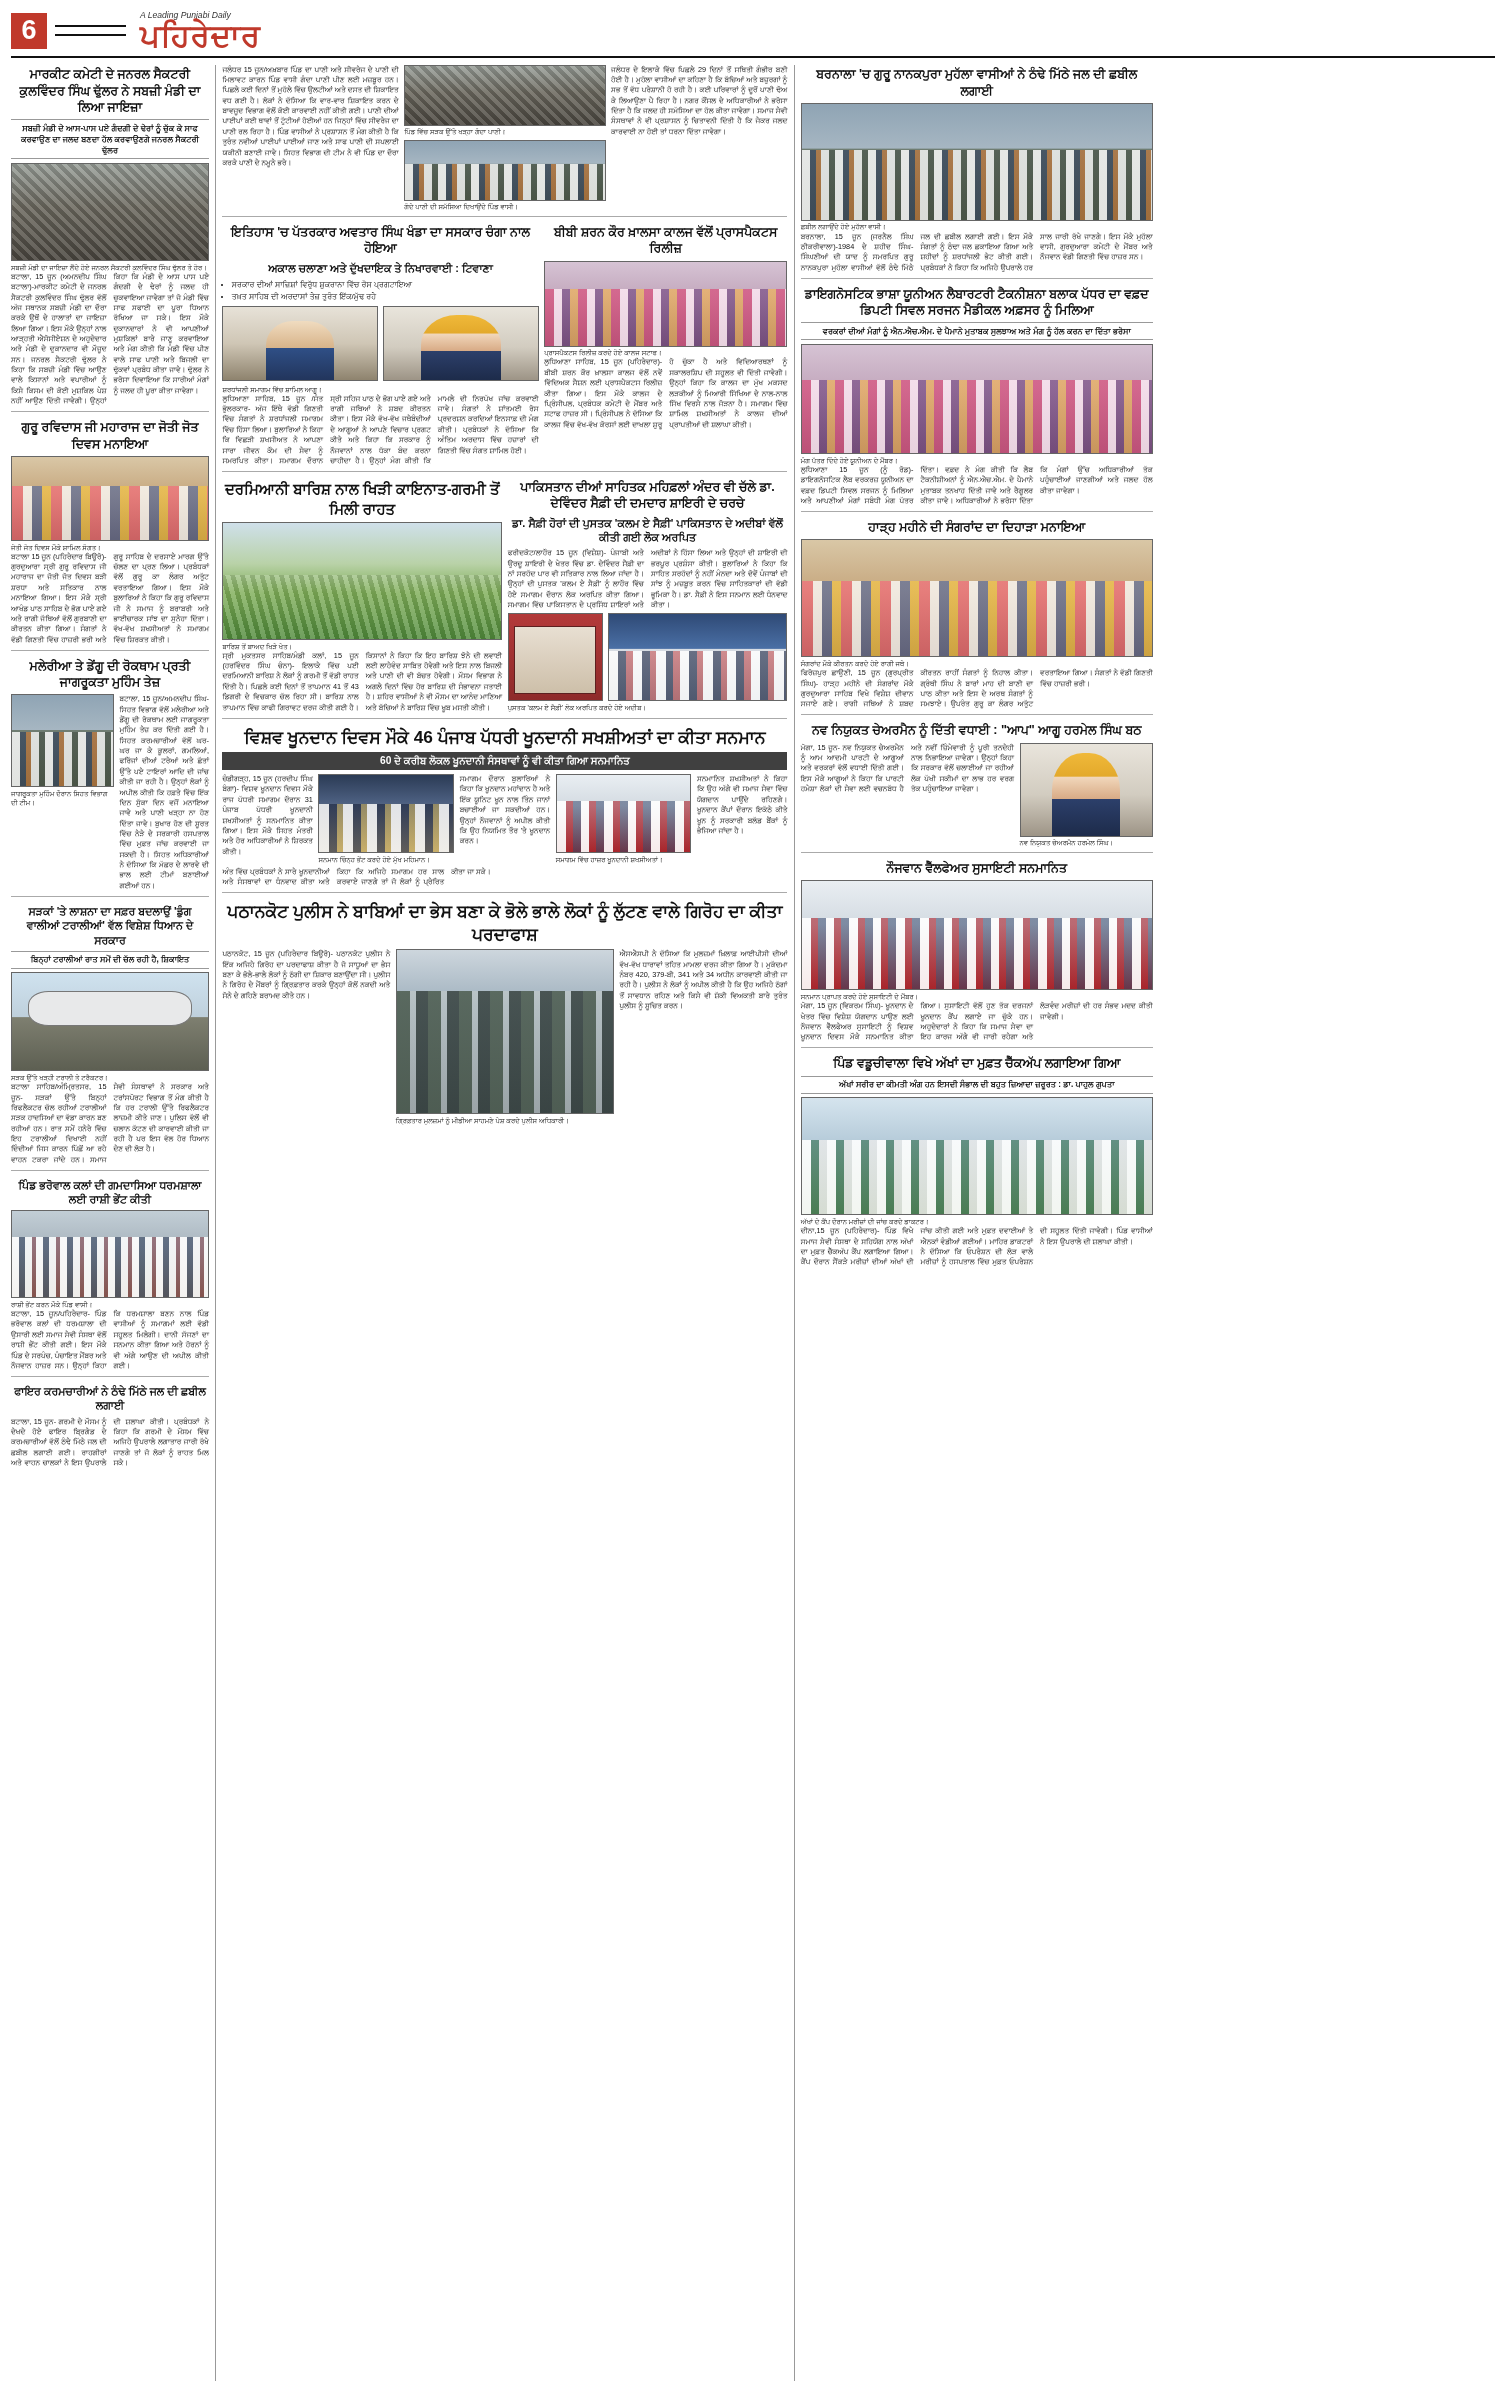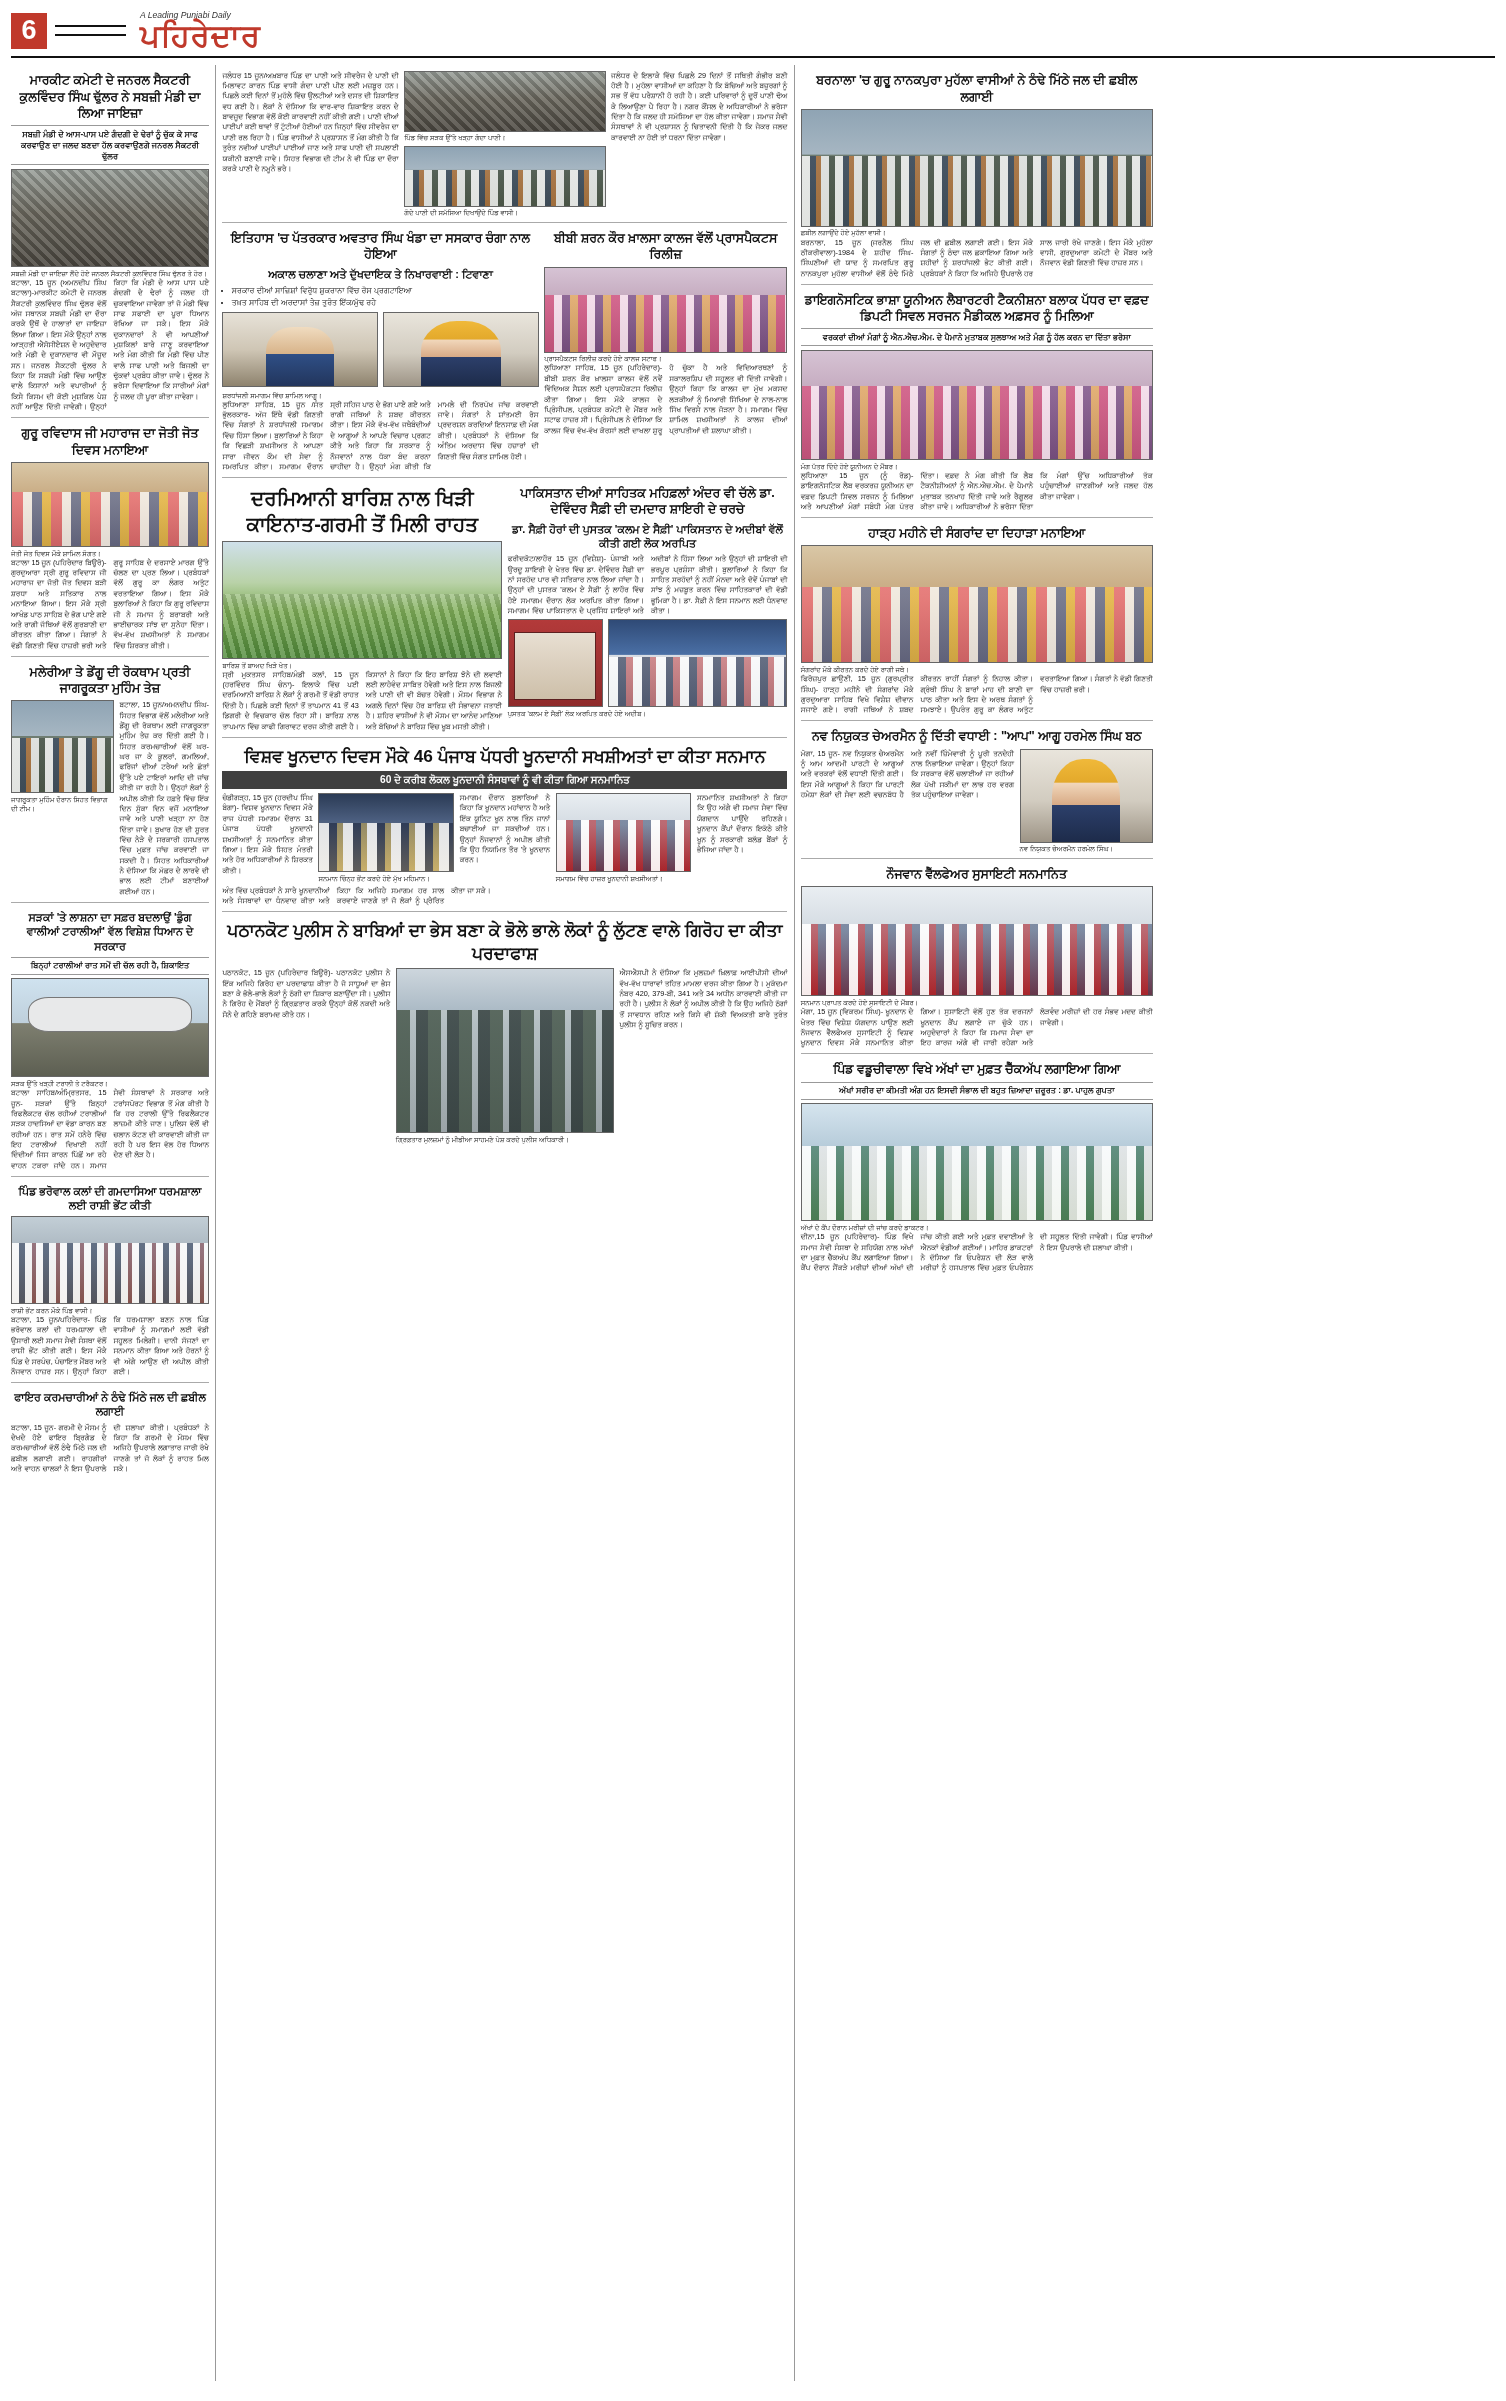--- a/index.html
+++ b/index.html
@@ -49,37 +49,37 @@
     letter-spacing:0.8px; line-height:1;
   }
 
   
   .grid {
     display:flex;
     gap:6.3px;
     margin-top:6.3px;
     height:2316px;
   }
-  .col { display:flex; flex-direction:column; gap:5.5px;margin-top:6px; }
+  .col { display:flex; flex-direction:column; gap:5.5px; }
   .col-a { width:198px; }
   .col-b { width:565px; }
   .col-d { width:352px; }
 
   .vline { width:0.8px; background:#999; flex:0 0 0.8px; }
 
   
   .art { border-bottom:0.8px solid #aaa; padding-bottom:4.7px; }
   .art:last-child { border-bottom:none; }
 
   .headline {
     font-weight:bold; text-align:center; line-height:1.3;
     margin:1.6px 0 3.9px 0;
   }
   .h-xl { font-size:17.3px; }
-  .h-lg { font-size:20px; }
+  .h-lg { font-size:15px; }
   .h-md { font-size:12.6px; }
   .h-sm { font-size:11px; }
 
   .subhead {
     font-size:8.2px; text-align:center; font-weight:bold;
     border-top:0.8px solid #999; border-bottom:0.8px solid #999;
     padding:2.4px 1.6px; margin:2.4px 0 3.9px 0; line-height:1.35;
   }
   .bullets {
     font-size:7.9px; line-height:1.45; margin:2.4px 0 3.9px 0;

